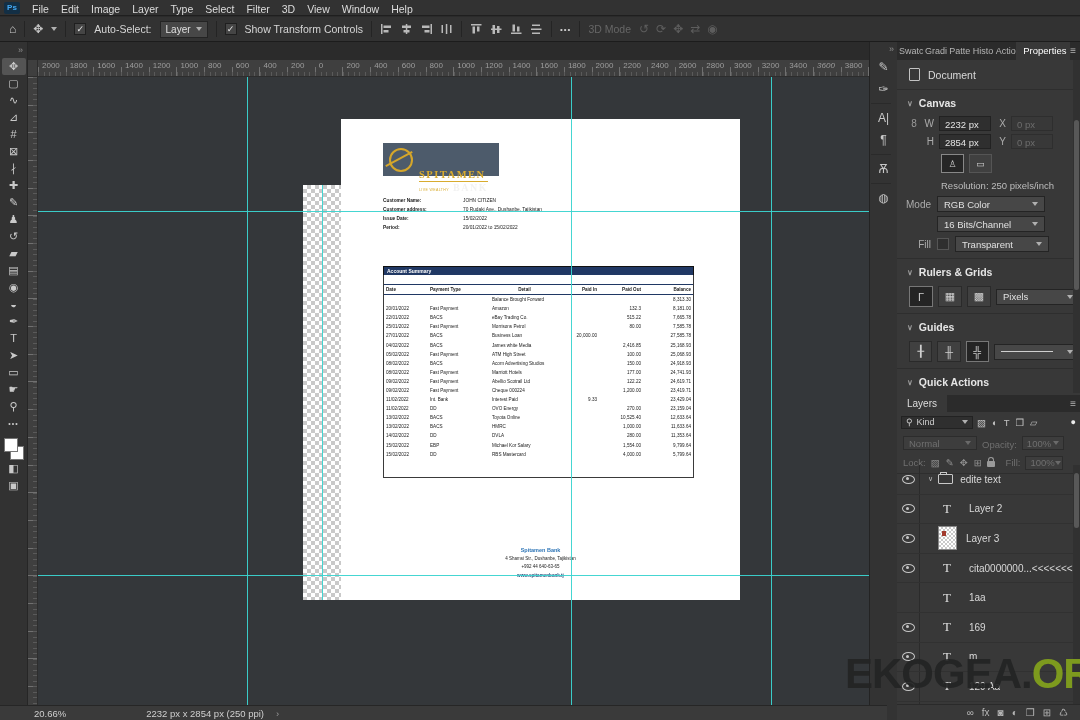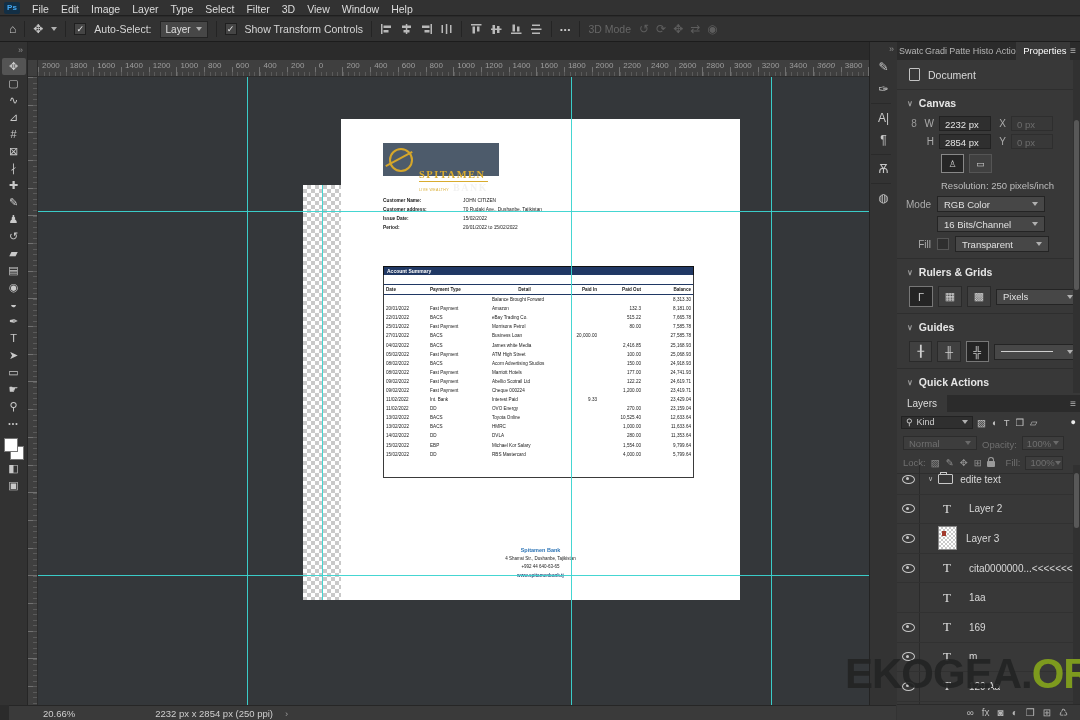--- a/index.html
+++ b/index.html
@@ -209,21 +209,21 @@
   .group-name{margin-left:7px;}
   #layers-bottom{position:absolute;left:0;bottom:0;right:0;height:15px;background:#383838;
     border-top:1px solid #2a2a2a;display:flex;align-items:center;justify-content:flex-end;gap:8px;
     padding-right:12px;z-index:3;}
   .lb-icon{color:#b5b5b5;font-size:10px;line-height:1;}
   #layers-scroll{position:absolute;right:0;top:70px;width:7px;height:240px;background:#313131;z-index:2;}
   #layers-thumb{position:absolute;right:1px;top:8px;width:5px;height:55px;background:#585858;border-radius:3px;}
 
   
   #status-bar{left:0;top:705px;width:887px;height:15px;background:#3a3a3a;border-top:1px solid #262626;
-    box-sizing:border-box;display:flex;align-items:center;z-index:10;margin-left:9px;}
+    box-sizing:border-box;display:flex;align-items:center;z-index:10;}
   #status-zoom{color:#cfcfcf;font-size:9.5px;margin-left:34px;}
   #status-size{color:#cfcfcf;font-size:9.5px;margin-left:80px;}
   #status-arrow{color:#9a9a9a;font-size:9.5px;margin-left:12px;}
 
   
   #watermark{left:845px;top:650px;z-index:50;font-size:42px;font-weight:bold;letter-spacing:-1px;
     pointer-events:none;white-space:nowrap;}
   #wm-dark{color:#232424;opacity:.92;}
   #wm-green{color:#7d9a1e;}
 </style>

